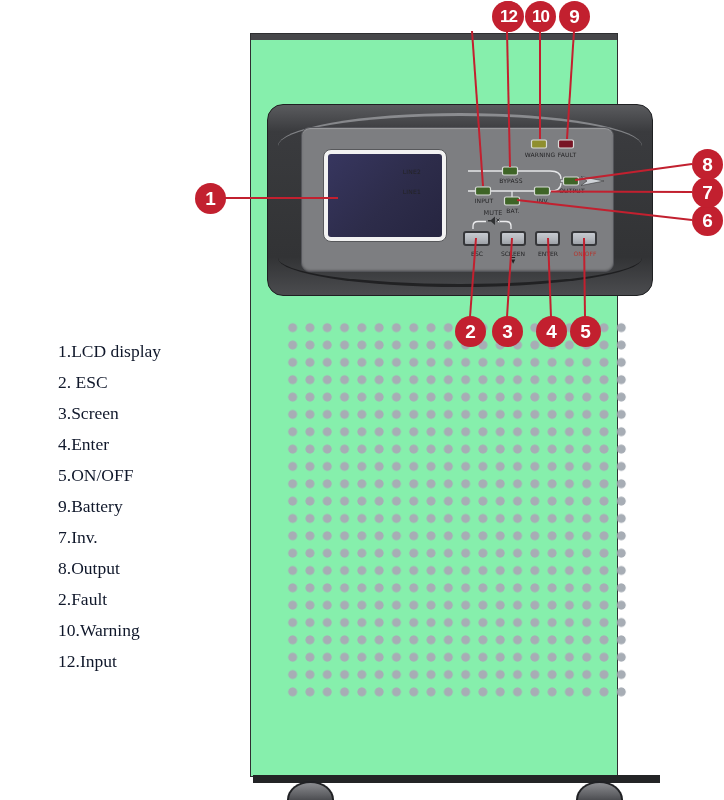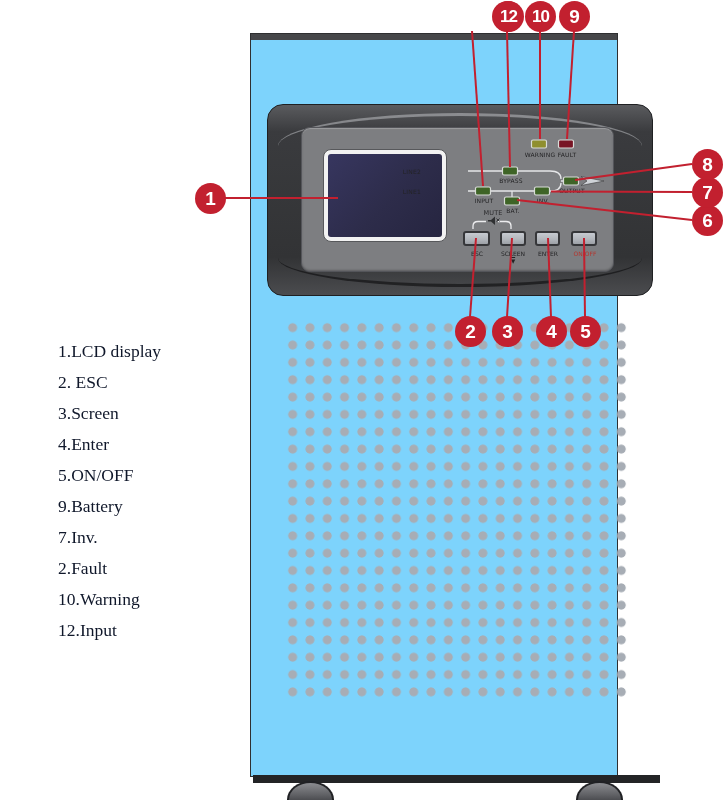--- a/index.html
+++ b/index.html
@@ -6,21 +6,21 @@
   .page{position:relative;width:724px;height:800px;background:#ffffff;overflow:hidden;
         font-family:"Liberation Sans",sans-serif;}
 
   
   .legend{position:absolute;left:58px;top:336px;width:190px;
           font-family:"Liberation Serif",serif;font-size:17.5px;color:#0f172a;}
   .legend .legend-item{height:31px;line-height:31px;white-space:nowrap;}
 
   
   .device{position:absolute;left:250px;top:33px;width:368px;height:744px;
-          background:#7dd3fc;border:1px solid #2e2f31;box-sizing:border-box;}
+          background:#86efac;border:1px solid #2e2f31;box-sizing:border-box;}
   .top-strip{position:absolute;left:0;top:0;width:100%;height:6px;background:#46474a;}
   .bezel{position:absolute;left:16px;top:70px;width:386px;height:192px;border-radius:16px;
          background:linear-gradient(180deg,#5a5b5e 0%,#3a3b3e 14%,#323335 80%,#4b4c4f 100%);
          border:1px solid #1f2022;box-sizing:border-box;}
   .bezel-shine-top{position:absolute;left:10px;right:10px;top:8px;height:30px;
          border-top:3px solid rgba(200,202,206,.5);border-radius:50% 50% 0 0/100% 100% 0 0;}
   .bezel-shade-bottom{position:absolute;left:10px;right:10px;bottom:8px;height:26px;
          border-bottom:3px solid rgba(15,15,17,.65);border-radius:0 0 50% 50%/0 0 100% 100%;}
   .inner-panel{position:absolute;left:50px;top:93px;width:313px;height:145px;border-radius:9px;
          background:#7d7e81;border:1px solid #54555a;box-sizing:border-box;
@@ -81,20 +81,21 @@
 <div class="page">
 
   <div class="legend">
     <div class="legend-item">1.LCD display</div>
     <div class="legend-item">2. ESC</div>
     <div class="legend-item">3.Screen</div>
     <div class="legend-item">4.Enter</div>
     <div class="legend-item">5.ON/OFF</div>
     <div class="legend-item">9.Battery</div>
     <div class="legend-item">7.Inv.</div>
+    <div class="legend-item">8.Output</div>
     <div class="legend-item">2.Fault</div>
     <div class="legend-item">10.Warning</div>
     <div class="legend-item">12.Input</div>
   </div>
 
   <div class="device">
     <div class="top-strip"></div>
 
     <div class="bezel">
       <div class="bezel-shine-top"></div>

